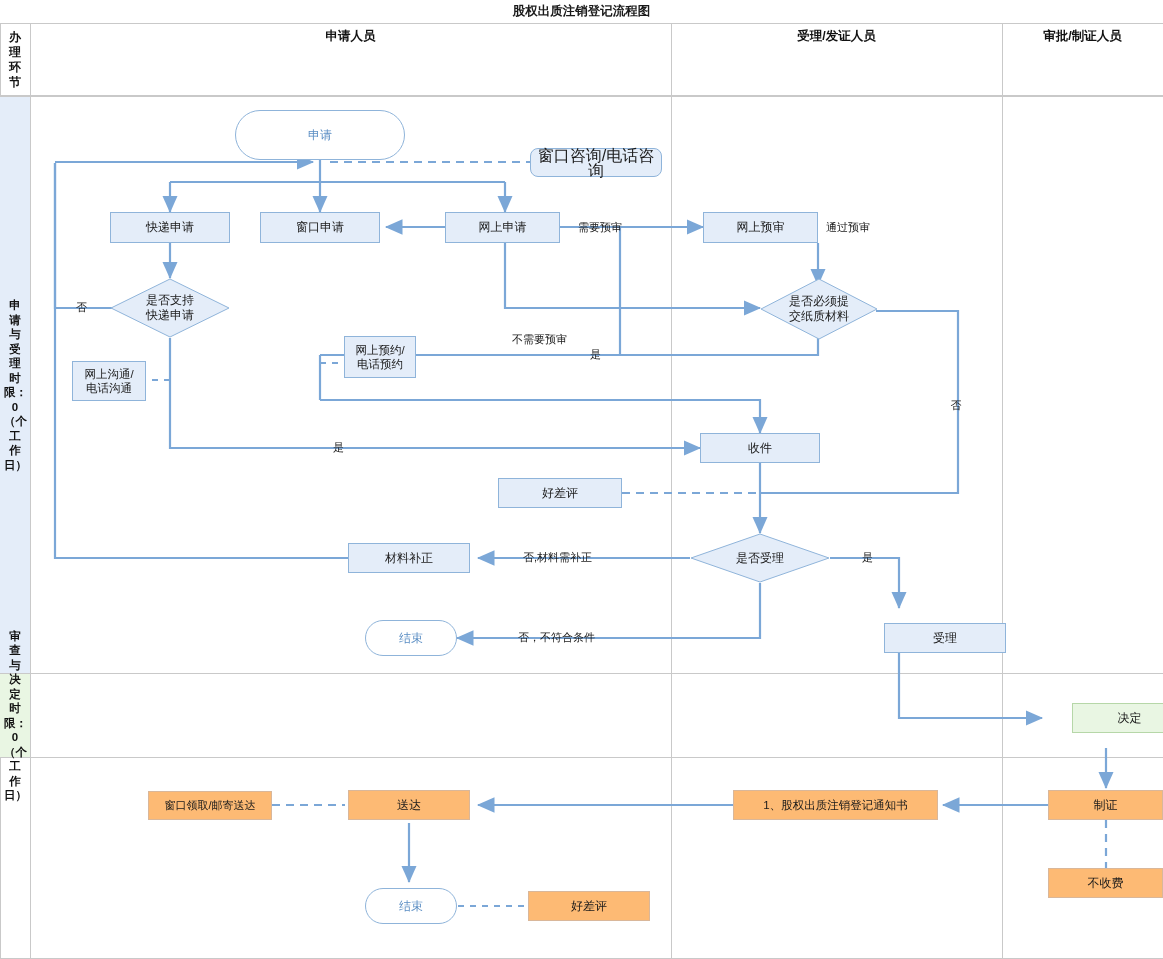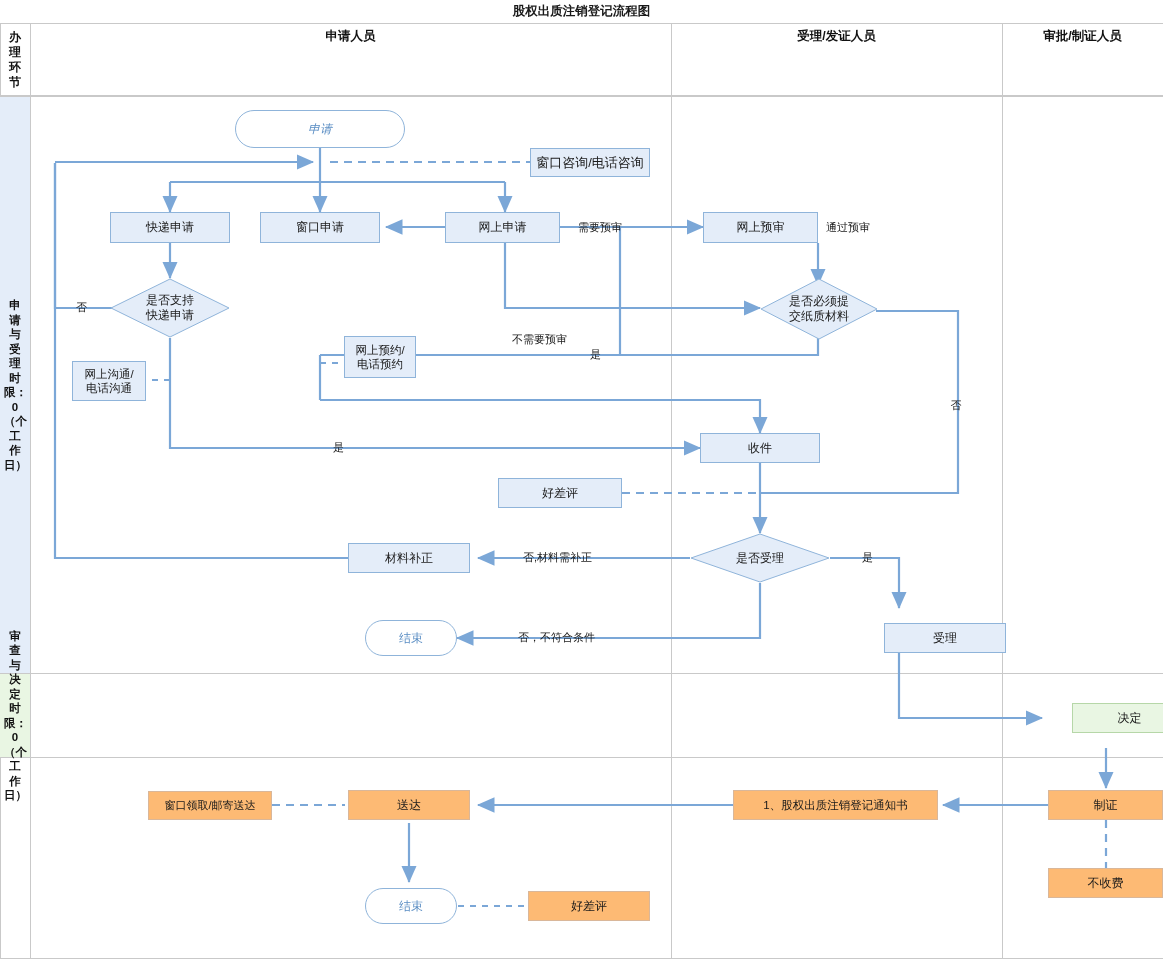--- a/index.html
+++ b/index.html
@@ -141,23 +141,23 @@
       <path d="M458,906 L528,906" stroke-dasharray="6,6"></path>
 
       <path d="M330,162 L530,162" stroke-dasharray="8,6"></path>
 
       <path d="M170,380 L146,380" stroke-dasharray="6,6"></path>
 
       <path d="M320,363 L344,363" stroke-dasharray="6,6"></path>
     </g>
   </svg>
 
-  <div class="node n-term" style="left:235px;top:110px;width:170px;height:38px;font-style:italic;">申请</div>
-
-  <div class="node n-rect" style="left:530px;top:148px;width:120px;height:29px;font-size:13px;">窗口咨询/电话咨询</div>
+  <div class="node n-term" style="left:235px;top:110px;width:170px;height:50px;">申请</div>
+
+  <div class="node n-rect" style="left:530px;top:148px;width:132px;height:29px;font-size:16px;border-radius:8px;">窗口咨询/电话咨询</div>
 
   <div class="node n-rect" style="left:110px;top:212px;width:120px;height:31px;">快递申请</div>
 
   <div class="node n-rect" style="left:260px;top:212px;width:120px;height:31px;">窗口申请</div>
 
   <div class="node n-rect" style="left:445px;top:212px;width:115px;height:31px;">网上申请</div>
 
   <div class="node n-rect" style="left:703px;top:212px;width:115px;height:31px;">网上预审</div>
 
   <div class="n-dia-wrap" style="left:110px;top:278px;width:120px;height:60px;">

